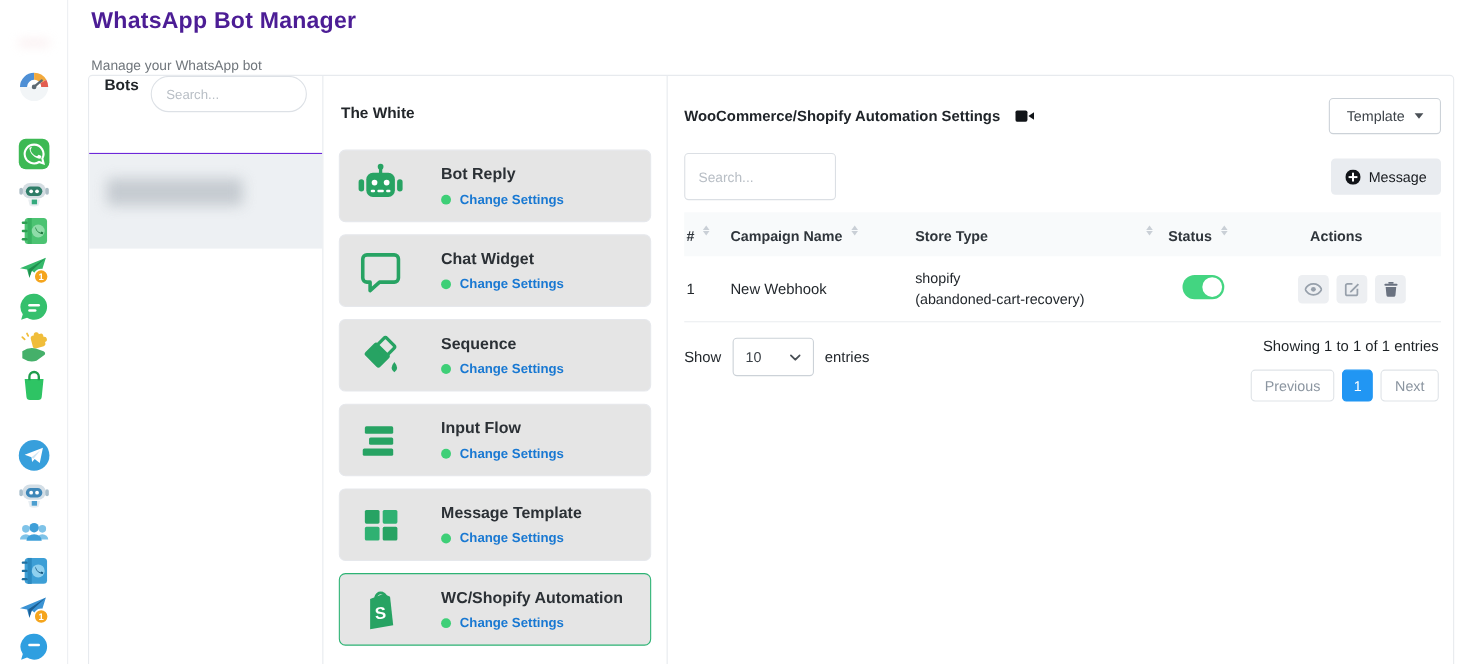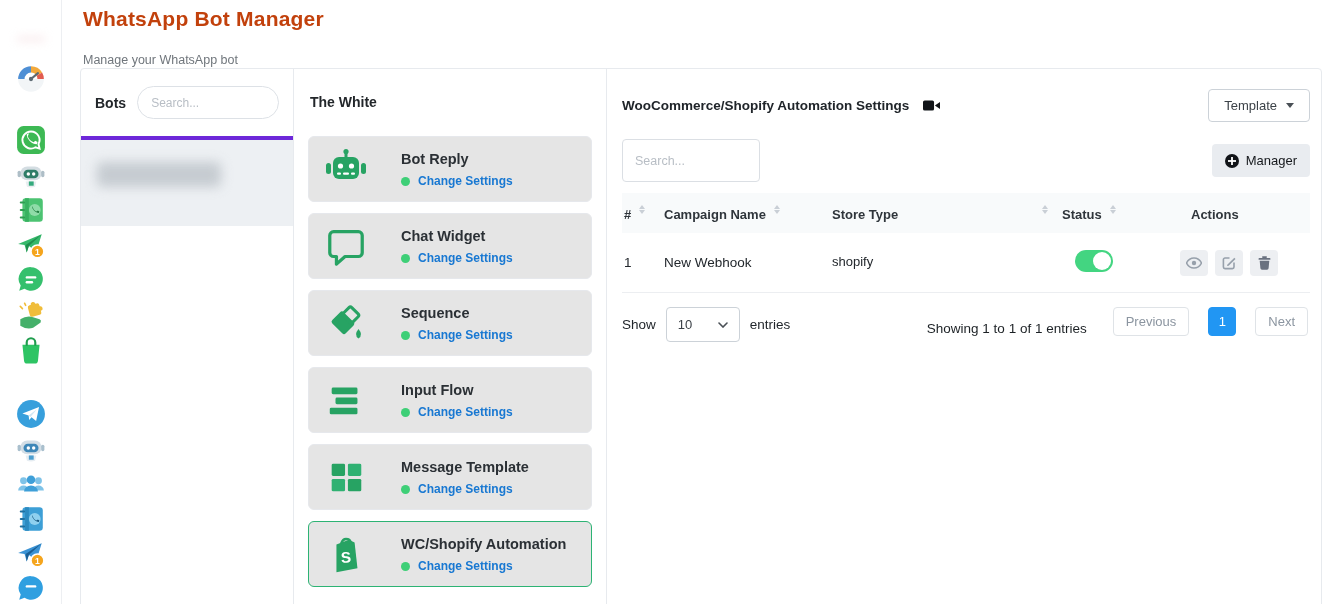--- a/index.html
+++ b/index.html
@@ -14,30 +14,30 @@
     background:#fff; border-right:1px solid #edeff2;
     display:flex; flex-direction:column; align-items:center; z-index:5;
   }
   .logo-blur { margin-top:38px; width:28px; height:13px; background:#eec9cd; border-radius:4px; filter:blur(5px); }
   .sb-icon { width:30px; height:30px; flex:0 0 auto; cursor:pointer; display:flex; align-items:center; justify-content:center; }
   .sb-icon svg { width:30px; height:30px; }
   .mt-a { margin-top:24px; } .mt-b { margin-top:31px; } .mt-c { margin-top:5px; } .mt-d { margin-top:34px; }
   
   .main { position:absolute; left:62px; top:0; right:0; bottom:0; background:#fff; }
   .page-header { padding:7px 0 0 21px; }
-  .page-title { font-size:21px; font-weight:bold; color:#c2410c; letter-spacing:.2px; }
+  .page-title { font-size:21px; font-weight:bold; color:#4c1d95; letter-spacing:.2px; }
   .page-subtitle { margin-top:22px; font-size:12.5px; color:#70767c; }
   .card {
     position:absolute; left:18px; top:68px; width:1242px; height:560px;
     background:#fff; border:1px solid #e7eaee; border-radius:4px 4px 0 0;
     display:flex; overflow:hidden;
   }
   
   .col-bots { width:212px; flex:0 0 212px; }
-  .bots-header { height:71px; display:flex; align-items:center; gap:11px; padding:0 14px; border-bottom:4px solid #6d28d9; }
+  .bots-header { height:71px; display:flex; align-items:flex-start; gap:11px; padding:0 14px; border-bottom:1px solid #6d28d9; }
   .bots-label { font-size:14px; font-weight:bold; color:#22262a; }
   .bots-search { flex:1; min-width:0; height:33px; border:1px solid #dde1e6; border-radius:17px; padding:0 13px; font-size:12px; color:#444; outline:none; background:#fff; }
   .bots-search::placeholder { color:#b8bec5; }
   .bot-item { height:86px; background:#edf0f3; position:relative; cursor:pointer; }
   .bot-item-blur { position:absolute; left:16px; top:22px; width:124px; height:25px; background:#bfc5cb; border-radius:4px; filter:blur(6px); opacity:.85; }
   
   .col-menu { width:313px; flex:0 0 313px; border-left:1px solid #e7eaee; }
   .menu-title { padding:25px 16px 0; font-size:14px; font-weight:bold; color:#22262a; }
   .menu-list { margin:26px 14px 0; display:flex; flex-direction:column; gap:11px; }
   .menu-card { border:1px solid #e6e8ec; border-radius:6px; background:#e5e5e5; min-height:66px; padding:10px 14px; display:flex; align-items:center; gap:32px; cursor:pointer; }
@@ -76,24 +76,24 @@
   .th-actions { padding-left:11px; cursor:default; }
   .store-lines { line-height:1.4; font-size:13px; }
   .toggle { margin-left:13px; width:38px; height:22px; border-radius:11px; background:#43d581; position:relative; cursor:pointer; }
   .toggle-knob { position:absolute; right:2px; top:2px; width:18px; height:18px; border-radius:50%; background:#fff; }
   .actions-cell { display:flex; gap:7px; }
   .action-btn { width:28px; height:26px; background:#edeff2; border:none; border-radius:4px; display:flex; align-items:center; justify-content:center; cursor:pointer; }
   
   .tfoot { margin-top:14px; display:flex; align-items:flex-start; }
   .show-group { display:flex; align-items:center; gap:10px; font-size:13.5px; color:#22272c; }
   .page-size { width:74px; height:35px; border:1px solid #ccd2d8; border-radius:4px; display:flex; align-items:center; justify-content:space-between; padding:0 11px; font-size:13px; color:#3c4248; cursor:pointer; }
-  .foot-right { margin-left:auto; display:flex; align-items:flex-end; gap:14px; padding-right:2px; }
+  .foot-right { margin-left:auto; display:flex; flex-direction:column; align-items:flex-end; gap:14px; padding-right:2px; }
   .showing-text { font-size:13.5px; color:#1c2125; }
   .pagination { display:flex; gap:7px; }
-  .page-btn { border:1px solid #dfe3e7; background:#fff; color:#8b95a0; font-size:13px; height:29px; padding:0 12px; border-radius:4px; display:flex; align-items:center; cursor:pointer;margin-left:12px; }
+  .page-btn { border:1px solid #dfe3e7; background:#fff; color:#8b95a0; font-size:13px; height:29px; padding:0 12px; border-radius:4px; display:flex; align-items:center; cursor:pointer; }
   .page-current { background:#2196f3; border-color:#2196f3; color:#fff; width:28px; padding:0; justify-content:center; }
 </style>
 </head>
 <body>
 
 <aside class="sidebar">
   <div class="logo-blur"></div>
 
   <div class="sb-icon mt-a">
     <svg viewBox="0 0 28 28">
@@ -396,21 +396,21 @@
       <div class="toolbar">
         <input class="table-search" type="text" placeholder="Search..." style="">
         <button class="create-btn">
           <span style="display:flex">
             <svg width="14" height="14" viewBox="0 0 14 14">
               <circle cx="7" cy="7" r="7" fill="#111418"></circle>
               <rect x="6.1" y="3" width="1.8" height="8" fill="#fff"></rect>
               <rect x="3" y="6.1" width="8" height="1.8" fill="#fff"></rect>
             </svg>
           </span>
-          <span>Manager</span>
+          <span>Message</span>
         </button>
       </div>
 
       <div class="dtable">
         <div class="thead">
           <span class="c-num th">
             <span class="lbl">#</span>
             <span class="sort-icon">
                 <i class="up"></i>
                 <i class="dn"></i>
@@ -440,20 +440,21 @@
           <span class="c-actions th th-actions">
             <span class="lbl">Actions</span>
           </span>
         </div>
 
         <div class="trow">
           <span class="c-num">1</span>
           <span class="c-name">New Webhook</span>
           <span class="c-store store-lines">
             <span style="display:block">shopify</span>
+            <span style="display:block">(abandoned-cart-recovery)</span>
           </span>
           <span class="c-status">
             <span class="toggle" style="display:inline-block">
               <span class="toggle-knob"></span>
             </span>
           </span>
           <span class="c-actions actions-cell">
             <button class="action-btn">
               <span style="display:flex">
                 <svg width="16" height="12" viewBox="0 0 16 12">

